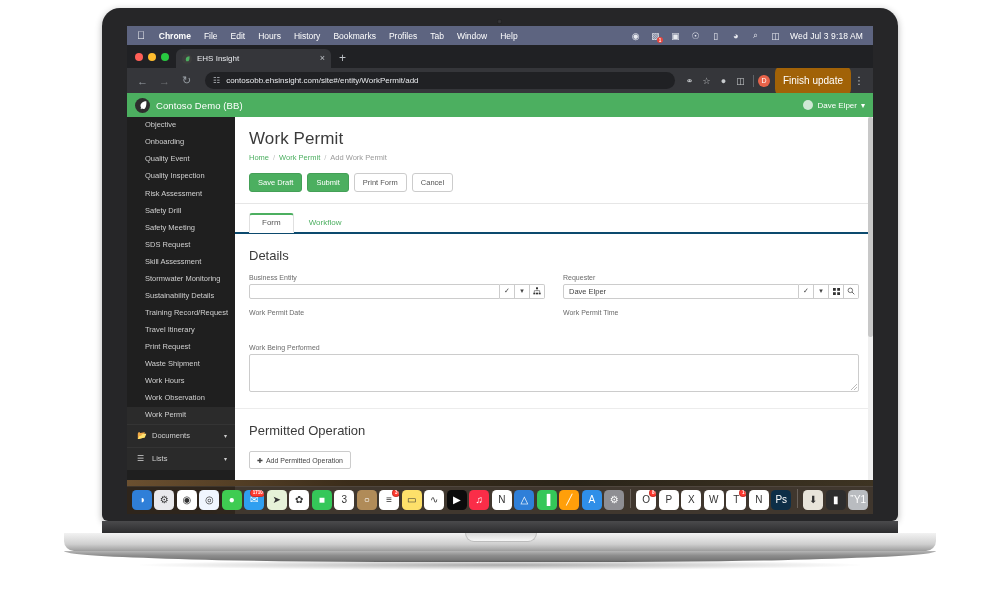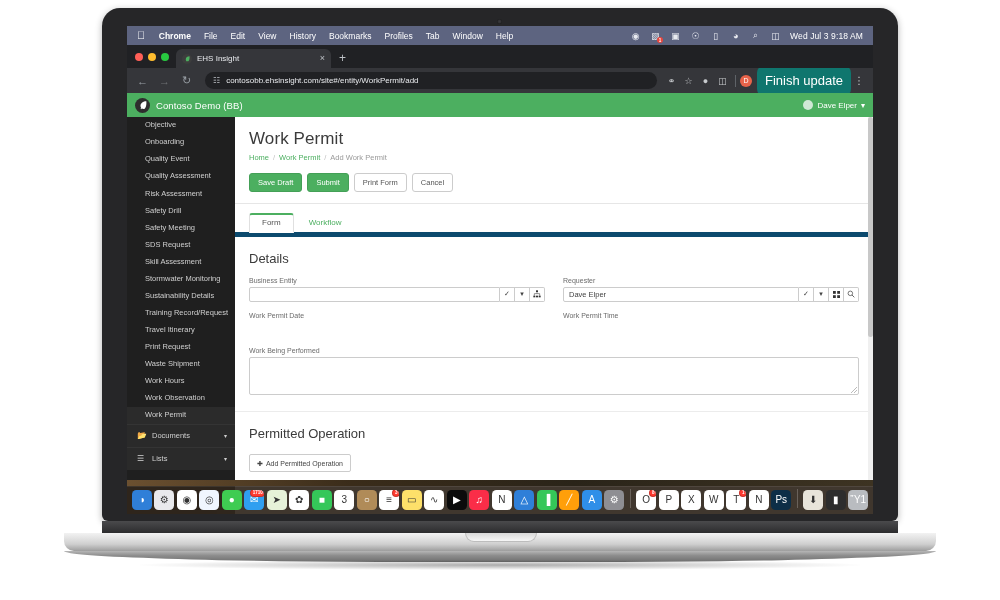--- a/index.html
+++ b/index.html
@@ -123,21 +123,21 @@
   #omnibox .site-ico { color:#bdc1c6; font-size:8px; flex:0 0 auto; }
   #omnibox .url { white-space:nowrap; overflow:hidden; text-overflow:ellipsis;text-align:center; }
   .tb-icon { width:17px;height:17px;display:flex;align-items:center;justify-content:center;
              color:#c8cbce; font-size:9px; flex:0 0 auto; }
   .tb-sep { width:1px; height:12px; background:#5f6368; margin:0 4px; }
   .profile-chip {
     width:12px;height:12px;border-radius:50%;background:#e8634a;color:#fff;
     font-size:7px;display:flex;align-items:center;justify-content:center;flex:0 0 auto;
   }
   #finish-update-btn {
-    height:15px; background:#0f766e; color:#fff; font-size:13px;
+    height:15px; background:#a16207; color:#fff; font-size:10px;
     border-radius:8px; padding:16px 8px; display:flex;align-items:center; margin-left:5px;
     white-space:nowrap;
   }
   .kebab { color:#c8cbce; font-size:10px; padding:0 3px; letter-spacing:0; }
 
   
   #webpage { position:absolute; left:0; top:48px; width:746px; height:546px; background:#fff; overflow:hidden; }
 
   #app-header {
     height:24px; background:#4caf60; display:flex; align-items:center;
@@ -180,21 +180,21 @@
   #breadcrumb .crumb-link { color:#4caf60; }
   #breadcrumb .crumb-sep { color:#c3c3c3; }
 
   #action-bar { padding:11px 0 11px 14px; display:flex; gap:5px; border-bottom:1px solid #e6e6e6; }
   .btn {
     font-size:7.5px; padding:4.5px 8px; border-radius:3px; white-space:nowrap; line-height:1;
   }
   .btn-primary { background:#4caf60; color:#fff; border:1px solid #44a057; }
   .btn-default { background:#fff; color:#555; border:1px solid #cccccc; }
 
-  #tabs { display:flex; padding:9px 0 0 14px; border-bottom:5px solid #0c4a6e; gap:2px; }
+  #tabs { display:flex; padding:9px 0 0 14px; border-bottom:2px solid #0c4a6e; gap:2px; }
   .tabx {
     font-size:8px; padding:5px 12px; color:#4caf60; border:1px solid transparent;
     border-radius:3px 3px 0 0; margin-bottom:-1px; line-height:1;
   }
   .tabx.active {
     color:#555; background:#fff; border-color:#e0e0e0; border-bottom-color:#fff;
     border-top:2px solid #4caf60; padding-top:4px;
   }
 
   #form-area { padding:0 14px; }
@@ -275,21 +275,21 @@
   <div id="laptop-lid"></div>
   <div id="laptop-camera"></div>
 
   <div id="laptop-screen">
 
     <div id="mac-menubar">
       <span class="apple-glyph"></span>
       <span class="mb-item bold">Chrome</span>
       <span class="mb-item">File</span>
       <span class="mb-item">Edit</span>
-      <span class="mb-item">View</span>
+      <span class="mb-item">Hours</span>
       <span class="mb-item">History</span>
       <span class="mb-item">Bookmarks</span>
       <span class="mb-item">Profiles</span>
       <span class="mb-item">Tab</span>
       <span class="mb-item">Window</span>
       <span class="mb-item">Help</span>
 
       <div id="menubar-right">
         <span class="sysicon">◉</span>
         <span class="sysicon">▧<span class="badge-dot">1</span></span>
@@ -358,21 +358,21 @@
             <span>▾</span>
           </span>
         </div>
 
         <div id="app-body">
 
           <div id="sidebar">
             <div class="side-item">Objective</div>
             <div class="side-item">Onboarding</div>
             <div class="side-item">Quality Event</div>
-            <div class="side-item">Quality Assessment</div>
+            <div class="side-item">Quality Inspection</div>
             <div class="side-item">Risk Assessment</div>
             <div class="side-item">Safety Drill</div>
             <div class="side-item">Safety Meeting</div>
             <div class="side-item">SDS Request</div>
             <div class="side-item">Skill Assessment</div>
             <div class="side-item">Stormwater Monitoring</div>
             <div class="side-item">Sustainability Details</div>
             <div class="side-item">Training Record/Request</div>
             <div class="side-item">Travel Itinerary</div>
             <div class="side-item">Print Request</div>

